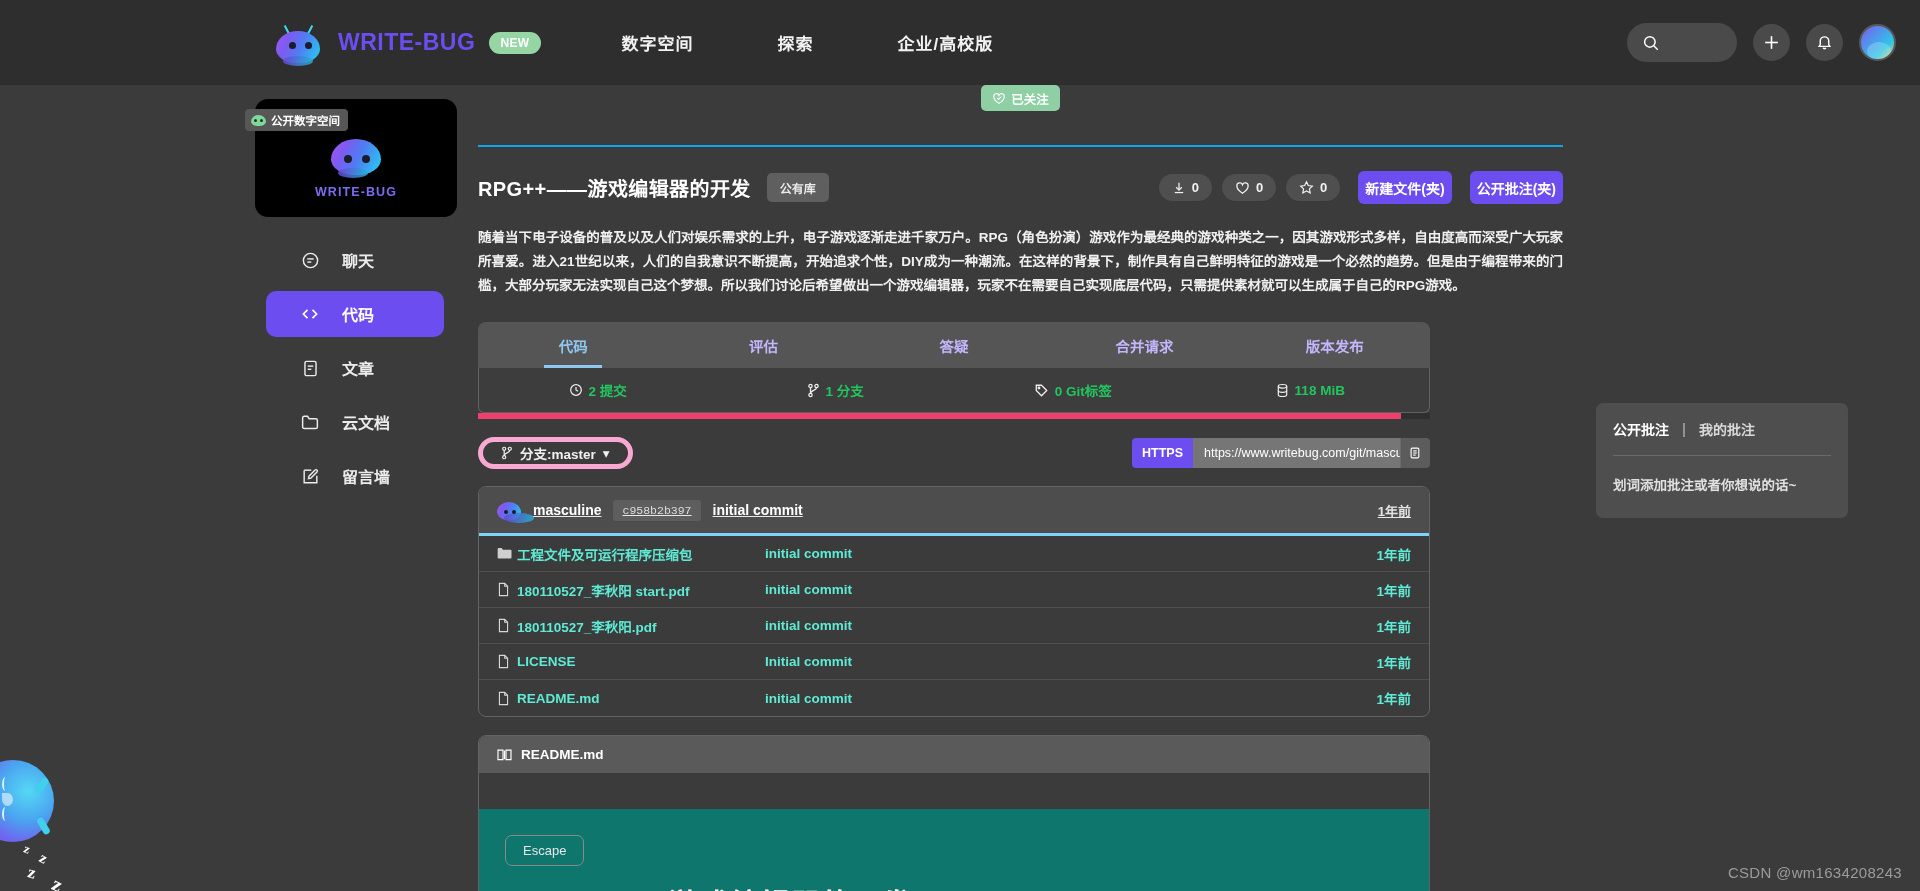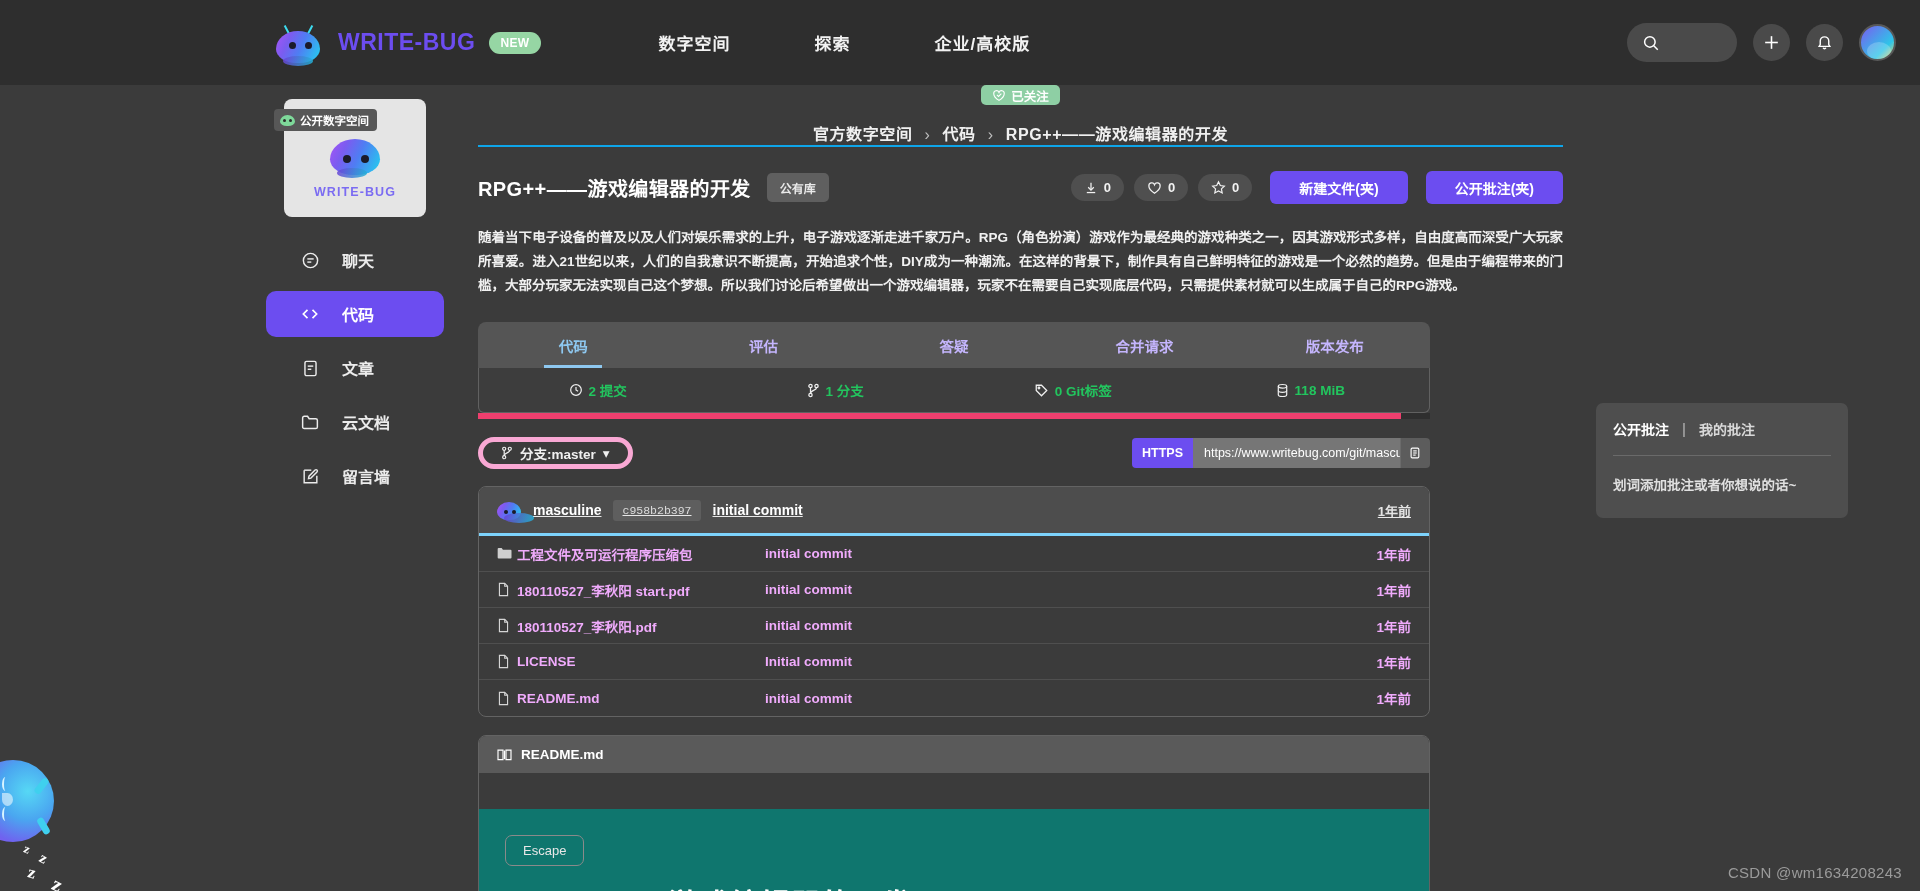--- a/index.html
+++ b/index.html
@@ -38,21 +38,21 @@
   .antenna.l { left: 14px; transform: rotate(-28deg); }
   .antenna.r { left: 37px; transform: rotate(28deg); }
   .brand-name {
     font-size: 23px; font-weight: bold; letter-spacing: .5px;
     color: #6c4df0;
   }
   .badge-new {
     background: #96d6a4; color: #ffffff; font-size: 12px; font-weight: bold;
     border-radius: 11px; padding: 4px 11px; letter-spacing: .4px;
   }
-  .topnav { display: flex; align-items: center; gap: 84px; margin-left: 118px; }
+  .topnav { display: flex; align-items: center; gap: 84px; margin-left: 81px; }
   .topnav a {
     color: #f2f2f2; font-size: 17px; font-weight: bold; text-decoration: none;
     letter-spacing: 1px;
   }
   .top-right { position: absolute; right: 24px; top: 0; height: 85px; display: flex; align-items: center; gap: 16px; }
   .search-pill {
     width: 110px; height: 39px; border-radius: 20px; background: #4a4a4a;
     display: flex; align-items: center; padding-left: 15px;
   }
   .icon-btn {
@@ -70,22 +70,22 @@
     content: ""; position: absolute; left: 6px; top: 16px; width: 24px; height: 18px;
     border-radius: 50%; background: rgba(255,255,255,.22);
   }
 
   
   .sidebar {
     position: absolute; left: 255px; top: 85px; width: 200px; height: 806px;
     background: #3b3b3b;
   }
   .space-card {
-    margin: 14px auto 0; width: 142px; height: 118px;
-    background: #e5e5e5; border-radius: 8px;
+    margin: 14px auto 0; width: 202px; height: 118px;
+    background: #000000; border-radius: 13px;
     position: relative; padding-top: 10px;
   }
   .space-tag {
     position: absolute; left: -10px; top: 10px;
     background: #575757; border-radius: 4px;
     display: flex; align-items: center; gap: 5px;
     padding: 3px 8px 3px 6px; font-size: 11.5px; font-weight: bold; color: #ffffff;
     white-space: nowrap;
   }
   .tag-bug {
@@ -135,21 +135,21 @@
     font-size: 12px; font-weight: bold; border-radius: 5px; padding: 6px 13px;
   }
   .title-actions { margin-left: auto; display: flex; align-items: center; gap: 10px; }
   .stat-pill {
     background: #4f4f4f; border-radius: 14px; height: 27px; padding: 0 13px;
     display: flex; align-items: center; gap: 6px;
     font-size: 13px; color: #f2f2f2; font-weight: bold;
   }
   .btn-primary {
     background: #6c4df0; color: #ffffff; border: none; border-radius: 6px;
-    height: 33px; padding: 0 29px; font-size: 14px; font-weight: bold;
+    height: 33px; padding: 0 7px; font-size: 14px; font-weight: bold;
     font-family: inherit; cursor: pointer; margin-left: 8px;
   }
   .desc {
     margin-top: 22px; width: 1085px;
     font-size: 13.5px; font-weight: bold; line-height: 24px; color: #f1f1f1;
     text-align: justify;
   }
 
   .tabs {
     margin-top: 24px; width: 952px; height: 46px;
@@ -215,21 +215,21 @@
   .mini-blob .eye.l { left: 7px; } .mini-blob .eye.r { left: 15px; }
   .commit-author { font-size: 14px; font-weight: bold; color: #ffffff; }
   .commit-hash {
     background: #5e5e5e; color: #dcdcdc; font-size: 11.5px;
     border-radius: 3px; padding: 4px 9px; font-family: "Liberation Mono", monospace;
   }
   .commit-msg { font-size: 14px; font-weight: bold; color: #ffffff; }
   .commit-time { margin-left: auto; font-size: 13px; font-weight: bold; color: #e4e4e4; }
   .file-row {
     height: 36px; display: flex; align-items: center; padding: 0 18px;
-    border-bottom: 1px solid #4f4f4f; font-size: 13.5px; color: #f0abfc;
+    border-bottom: 1px solid #4f4f4f; font-size: 13.5px; color: #5eead4;
   }
   .file-row:last-child { border-bottom: none; }
   .file-ico { width: 20px; flex: none; display: flex; align-items: center; color: #d5d5d5; }
   .file-name { width: 248px; font-weight: bold; }
   .file-msg { flex: 1; font-weight: bold; }
   .file-time { font-weight: bold; }
 
   .readmebox {
     margin-top: 18px; width: 952px;
     border: 1px solid #636363; border-radius: 8px; overflow: hidden;
@@ -409,27 +409,20 @@
 
     <div class="crumbbar">
       <div class="follow-chip">
         <span>
           <svg width="14" height="13" viewBox="0 0 20 18" stroke="#ffffff" stroke-width="1.6" fill="none">
             <path d="M10 16S2.5 11.3 2.5 6.4A3.9 3.9 0 0 1 10 4.6a3.9 3.9 0 0 1 7.5 1.8C17.5 11.3 10 16 10 16z"></path>
             <polyline points="7,8.2 9.3,10.4 13.4,6.2"></polyline>
           </svg>
         </span>
         <span>已关注</span>
-      </div>
-      <div class="crumbs">
-        <span>官方数字空间</span>
-        <span class="sep">›</span>
-        <span>代码</span>
-        <span class="sep">›</span>
-        <span>RPG++——游戏编辑器的开发</span>
       </div>
     </div>
 
     <div class="title-row">
       <span class="repo-title">RPG++——游戏编辑器的开发</span>
       <span class="vis-chip">公有库</span>
 
       <div class="title-actions">
         <div class="stat-pill">
           <span>

